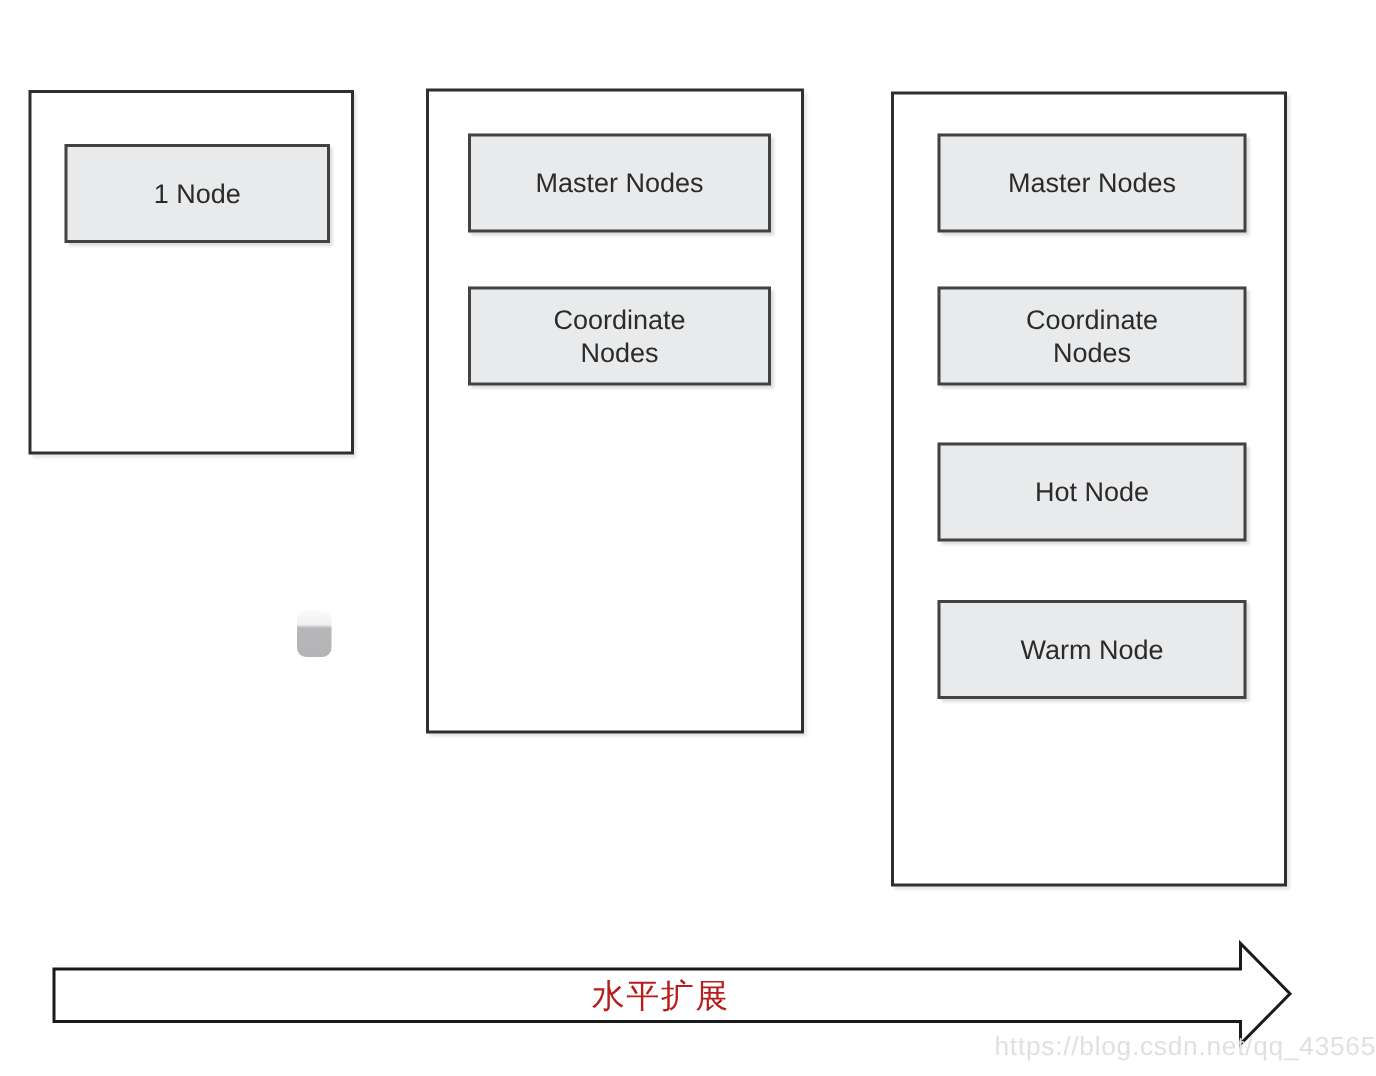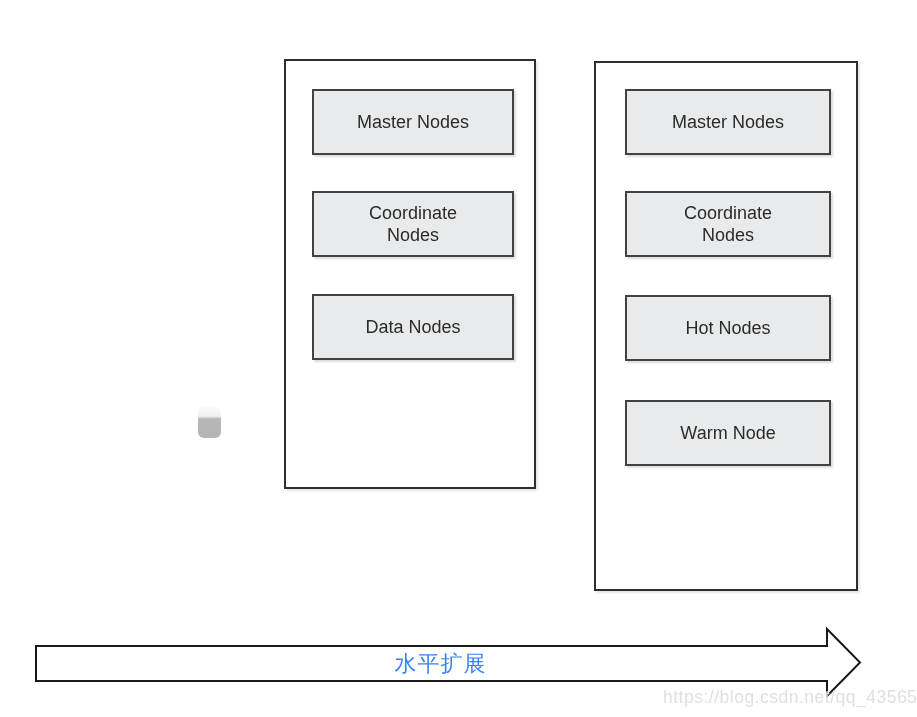--- a/index.html
+++ b/index.html
@@ -52,21 +52,21 @@
 
   .arrow-wrap { position: absolute; left: 0; top: 0; width: 917px; height: 717px; pointer-events: none; }
   .arrow-svg { position: absolute; left: 34px; top: 626px; }
   .arrow-label {
     position: absolute;
     left: 36px; top: 646px;
     width: 791px; height: 35px;
     display: flex; align-items: center; justify-content: center;
     padding-left: 18px;
     font-size: 22px;
-    color: #3b82f6;
+    color: #b91c1c;
     letter-spacing: 1px;
   }
   .cursor-artifact {
     position: absolute;
     left: 198px; top: 407px;
     width: 23px; height: 31px;
     border-radius: 6px;
     background: linear-gradient(to bottom, #fafafb 0%, #f1f1f3 30%, #b7b7ba 38%, #b4b4b7 100%);
   }
   .watermark {
@@ -76,44 +76,46 @@
     color: #e0e0e4;
     letter-spacing: 0.5px;
     white-space: nowrap;
   }
 </style>
 </head>
 <body>
 
 <div class="canvas">
 
+  <div class="group" id="group-1">
+    <div class="node-box n0">
+      <span class="node-label">1 Node</span>
+    </div>
+  </div>
 
   <div class="group" id="group-2">
     <div class="node-box n0">
       <span class="node-label">Master Nodes</span>
     </div>
     <div class="node-box n1">
       <span class="node-label">Coordinate
 Nodes</span>
-    </div>
-    <div class="node-box n2">
-      <span class="node-label">Data Nodes</span>
     </div>
   </div>
 
   <div class="group" id="group-3">
     <div class="node-box n0">
       <span class="node-label">Master Nodes</span>
     </div>
     <div class="node-box n1">
       <span class="node-label">Coordinate
 Nodes</span>
     </div>
     <div class="node-box n2">
-      <span class="node-label">Hot Nodes</span>
+      <span class="node-label">Hot Node</span>
     </div>
     <div class="node-box n3">
       <span class="node-label">Warm Node</span>
     </div>
   </div>
 
   <div class="cursor-artifact"></div>
 
   <div class="arrow-wrap">
     <svg class="arrow-svg" width="830" height="74" viewBox="0 0 830 74">

